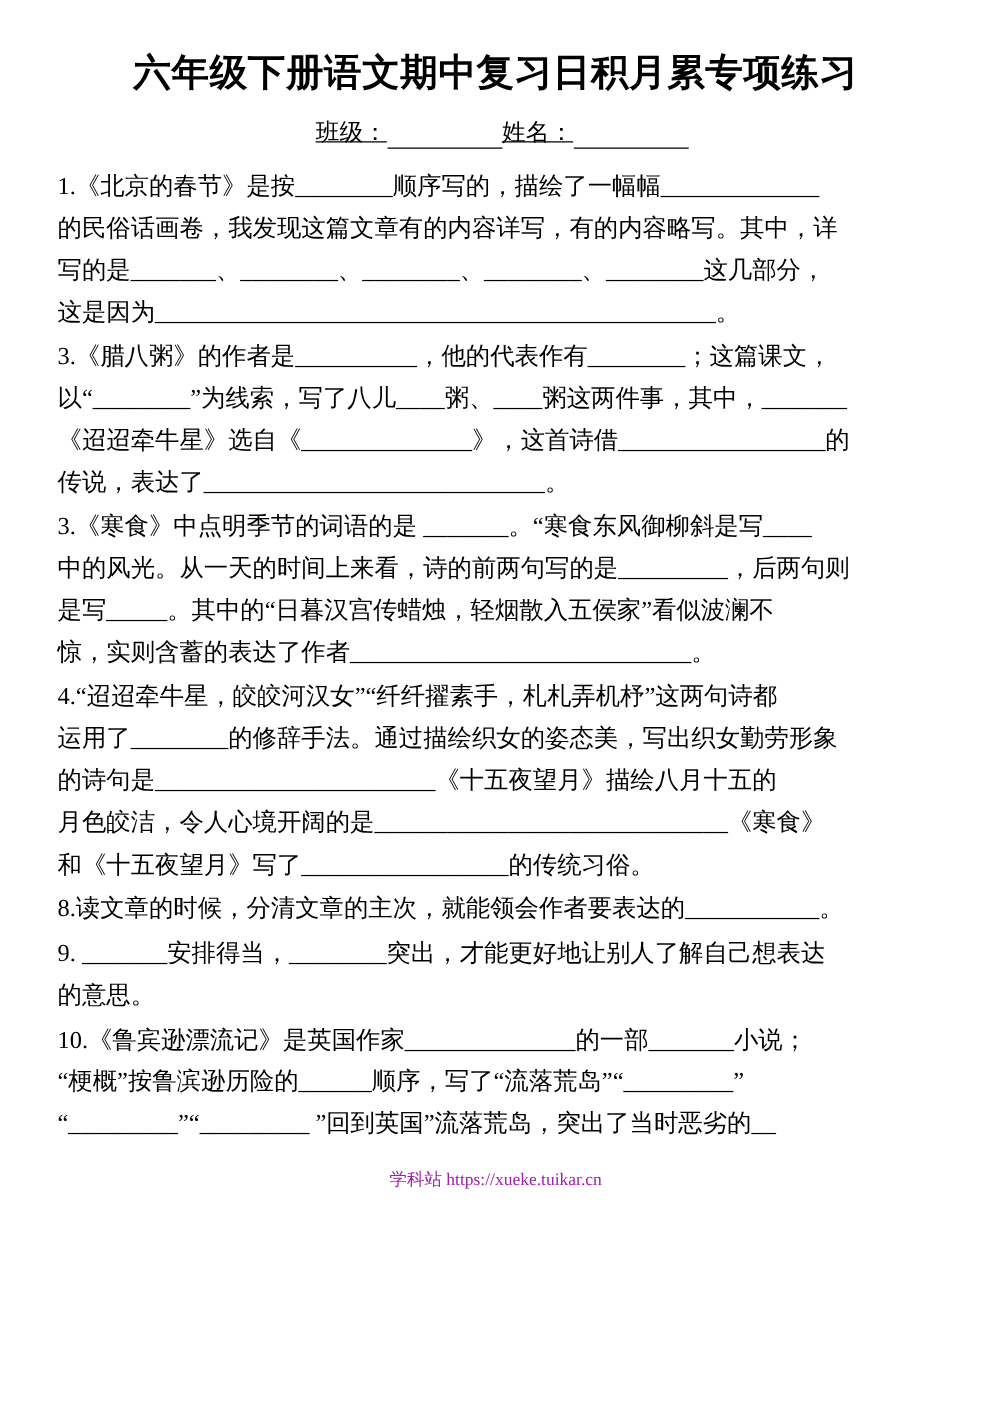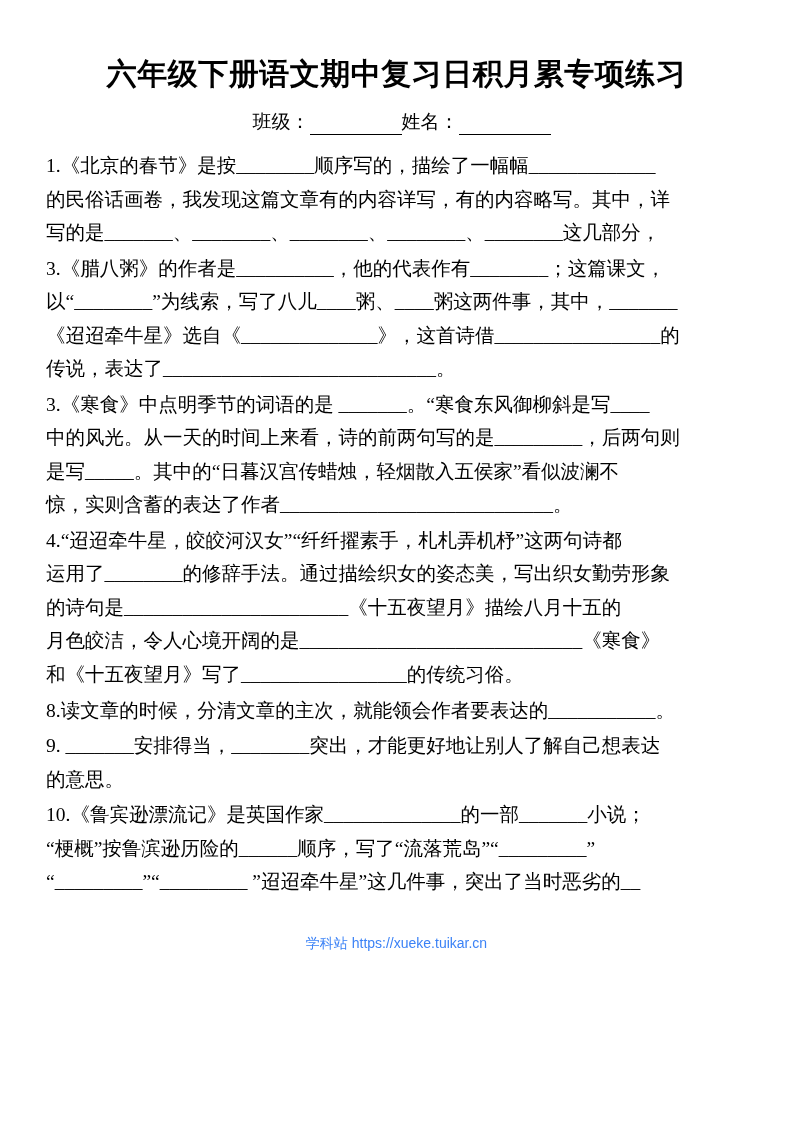--- a/index.html
+++ b/index.html
@@ -10,41 +10,42 @@
     width: 793px;
     height: 1121px;
     background: #ffffff;
     font-family: "Liberation Serif", "DejaVu Serif", serif;
     color: #000000;
     position: relative;
     overflow: hidden;
   }
   .page {
     box-sizing: border-box;
-    padding: 42px 46px 20px 46px;
+    padding: 26px 46px 20px 46px;
     width: 793px;
     height: 981px;
     position: relative;
   }
   .doc-title {
     font-family: "Liberation Sans", "DejaVu Sans", sans-serif;
     font-weight: bold;
     font-size: 30px;
     letter-spacing: 0.5px;
     text-align: center;
     margin: 12px 0 14px 0;
     white-space: nowrap;
   }
   .info-line {
     display: flex;
     justify-content: center;
     align-items: flex-end;
     font-size: 19px;
     margin-bottom: 14px;
     padding-left: 10px;
+    text-decoration: underline;
   }
   .info-item {
     display: flex;
     align-items: flex-end;
     white-space: nowrap;
   }
   .info-label {
     font-size: 19px;
   }
   .blank {
@@ -71,21 +72,22 @@
     position: absolute;
     left: 0;
     right: 0;
     bottom: 28px;
     text-align: center;
     font-size: 14px;
     color: #8d8d8d;
     font-family: "Liberation Sans", "DejaVu Sans", sans-serif;
   }
   .footer .site-tag {
-    color: #3b82f6;
+    color: #a21caf;
+    font-family: Liberation Serif, serif;
   }
 </style>
 </head>
 <body>
 
 <div class="page">
 
   <h1 class="doc-title">六年级下册语文期中复习日积月累专项练习</h1>
 
   <div class="info-line">
@@ -98,20 +100,21 @@
       <span class="blank b-info"></span>
     </span>
   </div>
 
   <div class="qlist">
 
     <p class="q">
       <span class="ln">1.《北京的春节》是按________顺序写的，描绘了一幅幅_____________</span>
       <span class="ln">的民俗话画卷，我发现这篇文章有的内容详写，有的内容略写。其中，详</span>
       <span class="ln">写的是_______、________、________、________、________这几部分，</span>
+      <span class="ln">这是因为______________________________________________。</span>
     </p>
 
     <p class="q">
       <span class="ln">3.《腊八粥》的作者是__________，他的代表作有________；这篇课文，</span>
       <span class="ln">以“________”为线索，写了八儿____粥、____粥这两件事，其中，_______</span>
       <span class="ln">《迢迢牵牛星》选自《______________》，这首诗借_________________的</span>
       <span class="ln">传说，表达了____________________________。</span>
     </p>
 
     <p class="q">
@@ -134,21 +137,21 @@
     </p>
 
     <p class="q">
       <span class="ln">9. _______安排得当，________突出，才能更好地让别人了解自己想表达</span>
       <span class="ln">的意思。</span>
     </p>
 
     <p class="q">
       <span class="ln">10.《鲁宾逊漂流记》是英国作家______________的一部_______小说；</span>
       <span class="ln"> “梗概”按鲁滨逊历险的______顺序，写了“流落荒岛”“_________”</span>
-      <span class="ln">“_________”“_________ ”迢迢牵牛星”这几件事，突出了当时恶劣的__</span>
+      <span class="ln">“_________”“_________ ”回到英国”流落荒岛，突出了当时恶劣的__</span>
     </p>
 
   </div>
 
   <div class="footer">
     <span class="site-tag">学科站 https://xueke.tuikar.cn</span>
   </div>
 
 </div>
 

